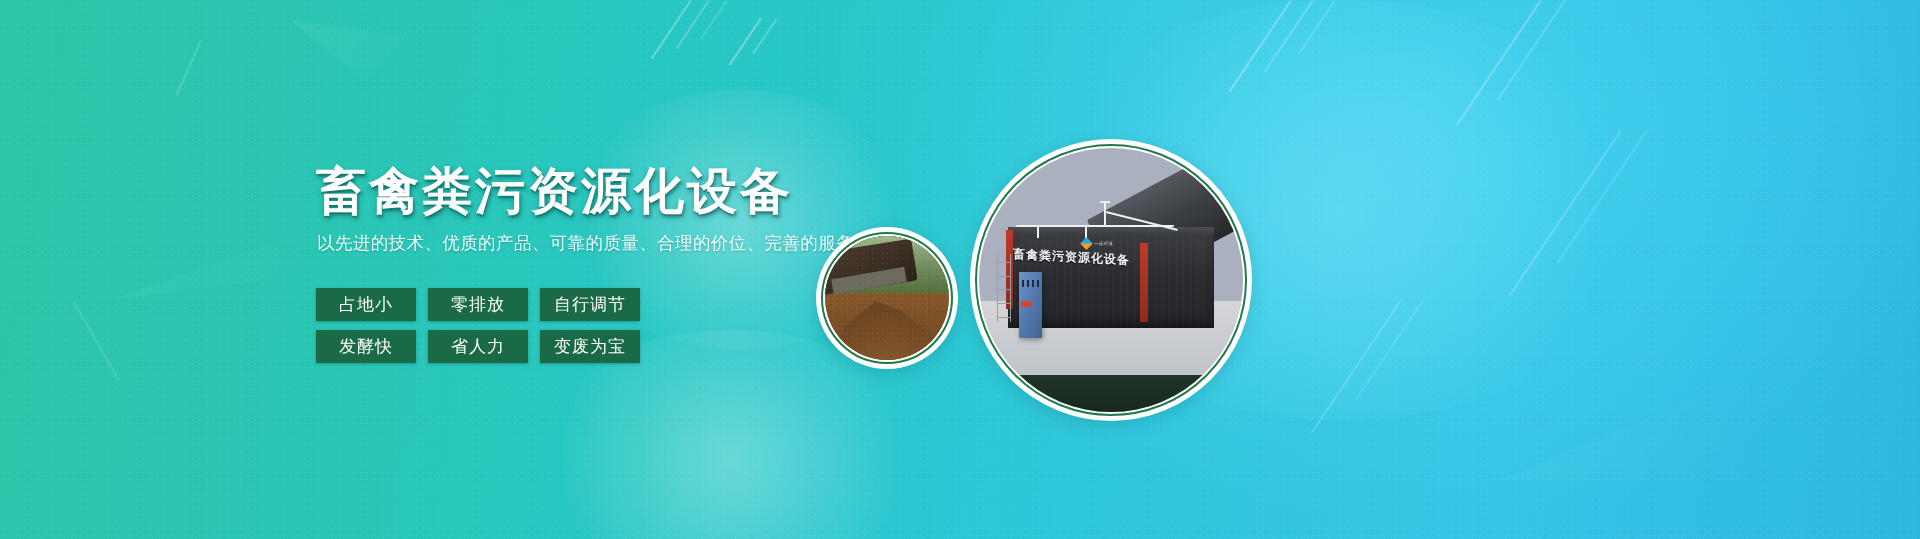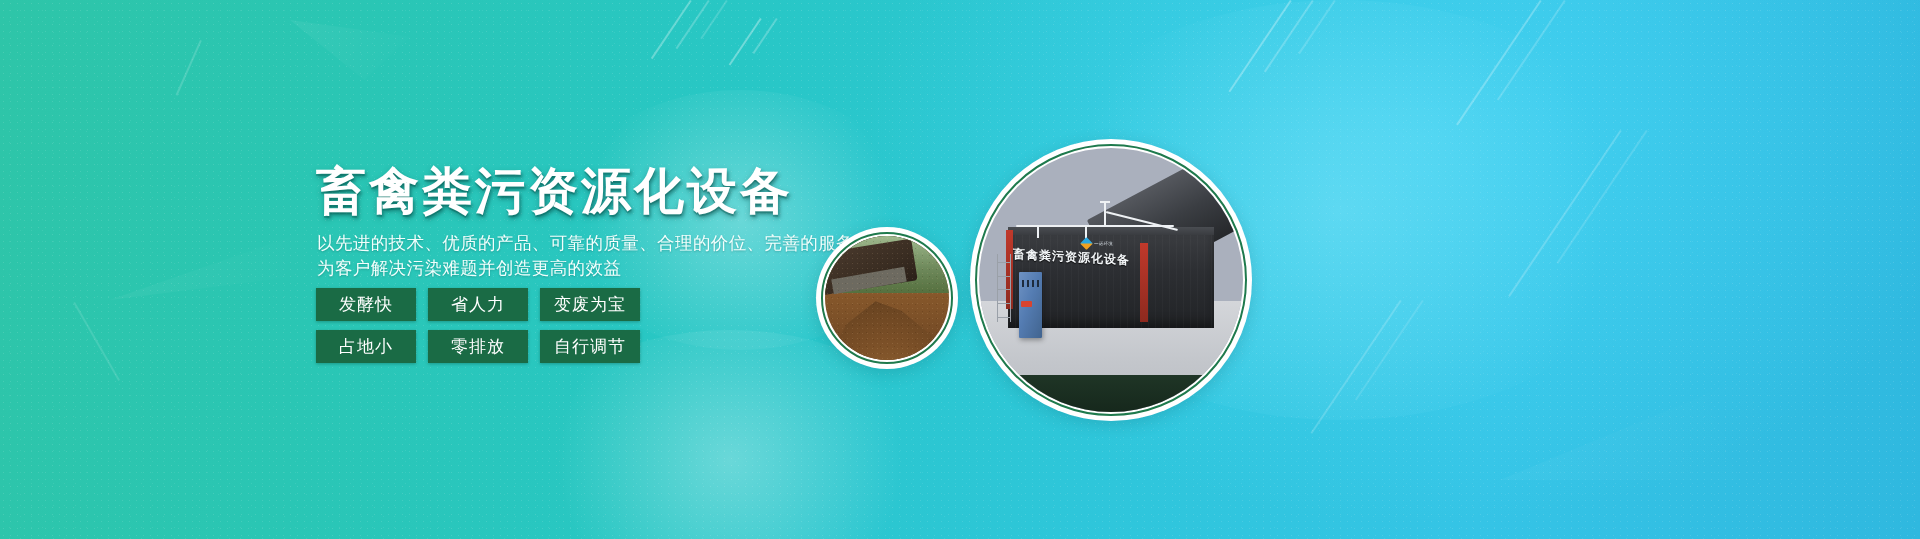--- a/index.html
+++ b/index.html
@@ -239,33 +239,32 @@
   <div class="tri" style="left:290px;top:20px;width:120px;height:60px;background:linear-gradient(120deg,rgba(255,255,255,.35),rgba(255,255,255,0));clip-path:polygon(0 0,100% 28%,62% 100%);"></div>
   <div class="tri" style="left:110px;top:230px;width:200px;height:70px;background:linear-gradient(100deg,rgba(255,255,255,.30),rgba(255,255,255,0));clip-path:polygon(0 100%,100% 0,100% 64%);"></div>
   <div class="tri" style="left:1500px;top:360px;width:260px;height:120px;background:linear-gradient(70deg,rgba(255,255,255,.22),rgba(255,255,255,0));clip-path:polygon(0 100%,100% 10%,100% 100%);"></div>
 
   <div class="content">
 
     <div class="title">畜禽粪污资源化设备</div>
 
     <div class="subtitle">
       <div>以先进的技术、优质的产品、可靠的质量、合理的价位、完善的服务</div>
-      <div>为客户解决污染难题并创造更高的效益</div>
     </div>
 
     <div class="tags">
+      <div class="tag-row">
+        <div class="tag">占地小</div>
+        <div class="tag">零排放</div>
+        <div class="tag">自行调节</div>
+      </div>
       <div class="tag-row">
         <div class="tag">发酵快</div>
         <div class="tag">省人力</div>
         <div class="tag">变废为宝</div>
-      </div>
-      <div class="tag-row">
-        <div class="tag">占地小</div>
-        <div class="tag">零排放</div>
-        <div class="tag">自行调节</div>
       </div>
     </div>
 
   </div>
 
   <div class="circle c-small">
     <div class="ring-inner">
       <div class="photo">
         <div class="compost">
           <div class="sky"></div>

